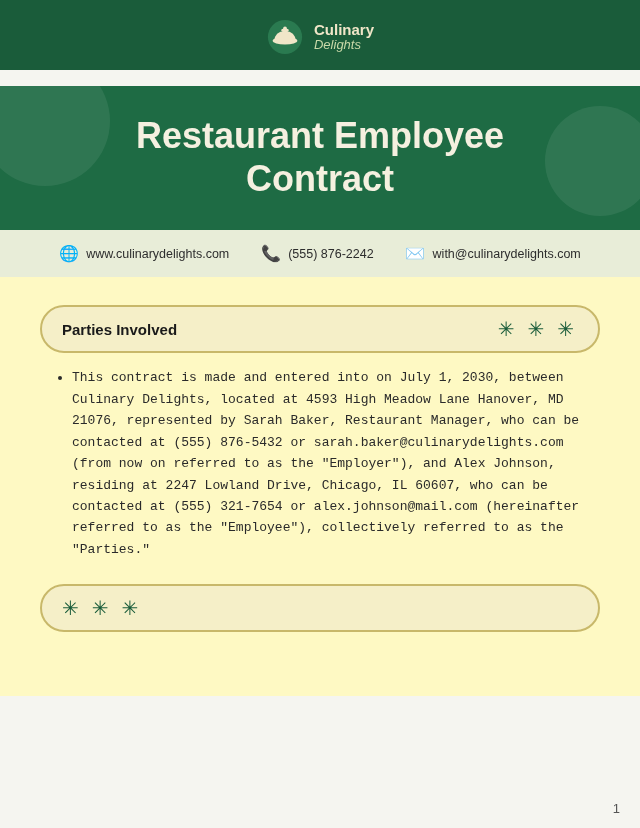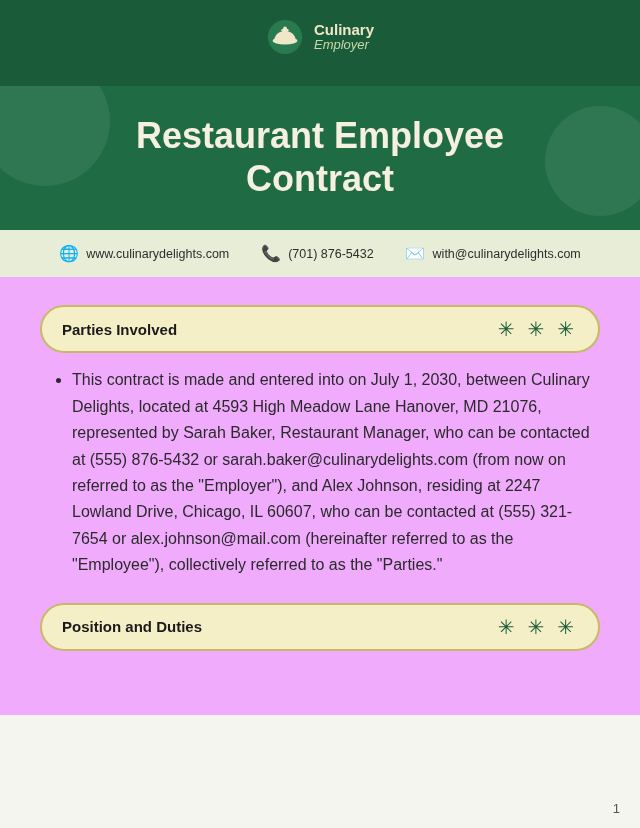--- a/index.html
+++ b/index.html
@@ -9,21 +9,21 @@
       min-height: 828px;
       background: #f5f5f0;
       font-family: Georgia, 'Times New Roman', serif;
       color: #2d2d2d;
       position: relative;
     }
 
     
     .header {
       background: #1a5c3a;
-      padding: 18px 0 30px;
+      padding: 18px 0 14px;
       display: flex;
       align-items: center;
       justify-content: center;
       gap: 10px;
     }
 
     .logo-icon {
       width: 38px;
       height: 38px;
     }
@@ -48,20 +48,21 @@
       font-family: Arial, sans-serif;
     }
 
     
     .title-banner {
       background: #1e6b44;
       padding: 28px 60px 30px;
       text-align: center;
       position: relative;
       overflow: hidden;
+      margin-top: 16px;
     }
 
     .title-banner::before,
     .title-banner::after {
       content: '';
       position: absolute;
       border-radius: 50%;
       background: rgba(255,255,255,0.08);
     }
 
@@ -109,21 +110,21 @@
       font-family: Arial, sans-serif;
     }
 
     .contact-icon {
       color: #1a5c3a;
       font-size: 16px;
     }
 
     
     .content {
-      background: #f0abfc;
+      background: #fef9c3;
       padding: 28px 40px 40px;
     }
 
     
     .section {
       margin-bottom: 24px;
     }
 
     .section-header {
       background: #f5efc8;
@@ -152,24 +153,24 @@
     .section-body {
       padding: 0 10px;
     }
 
     .section-body ul {
       list-style: disc;
       padding-left: 22px;
     }
 
     .section-body ul li {
-      font-size: 16px;
+      font-size: 13px;
       line-height: 1.65;
       color: #2a2a2a;
-      font-family: Liberation Sans, sans-serif;
+      font-family: Liberation Mono, monospace;
       margin-bottom: 4px;
     }
 
     
     .page-number {
       position: absolute;
       bottom: 12px;
       right: 20px;
       font-size: 13px;
       color: #555;
@@ -183,36 +184,36 @@
   <svg class="logo-icon" viewBox="0 0 40 40" xmlns="http://www.w3.org/2000/svg">
     <circle cx="20" cy="20" r="18" fill="#2a7a50"></circle>
 
     <ellipse cx="20" cy="24" rx="13" ry="4" fill="#f0e6c8"></ellipse>
     <path d="M9 24 Q9 14 20 14 Q31 14 31 24" fill="#f0e6c8"></path>
     <ellipse cx="20" cy="13" rx="4" ry="2" fill="#f0e6c8"></ellipse>
     <circle cx="20" cy="11" r="2" fill="#f0e6c8"></circle>
   </svg>
   <div class="logo-text">
     <span class="logo-name">Culinary</span>
-    <span class="logo-tagline">Employer</span>
+    <span class="logo-tagline">Delights</span>
   </div>
 </header>
 
 <div class="title-banner">
   <h1>Restaurant Employee Contract</h1>
 </div>
 
 <div class="contact-bar">
   <div class="contact-item">
     <span class="contact-icon">🌐</span>
     <span>www.culinarydelights.com</span>
   </div>
   <div class="contact-item">
     <span class="contact-icon">📞</span>
-    <span>(701) 876-5432</span>
+    <span>(555) 876-2242</span>
   </div>
   <div class="contact-item">
     <span class="contact-icon">✉️</span>
     <span>with@culinarydelights.com</span>
   </div>
 </div>
 
 <main class="content">
 
   <div class="section">
@@ -222,20 +223,19 @@
     </div>
     <div class="section-body">
       <ul>
         <li>This contract is made and entered into on July 1, 2030, between Culinary Delights, located at 4593 High Meadow Lane Hanover, MD 21076, represented by Sarah Baker, Restaurant Manager, who can be contacted at (555) 876-5432 or sarah.baker@culinarydelights.com (from now on referred to as the "Employer"), and Alex Johnson, residing at 2247 Lowland Drive, Chicago, IL 60607, who can be contacted at (555) 321-7654 or alex.johnson@mail.com (hereinafter referred to as the "Employee"), collectively referred to as the "Parties."</li>
       </ul>
     </div>
   </div>
 
   <div class="section">
     <div class="section-header">
-      <span class="section-title">Position and Duties</span>
       <span class="section-stars">✳ ✳ ✳</span>
     </div>
   </div>
 
 </main>
 
 <div class="page-number">1</div>
 
 </body></html>

